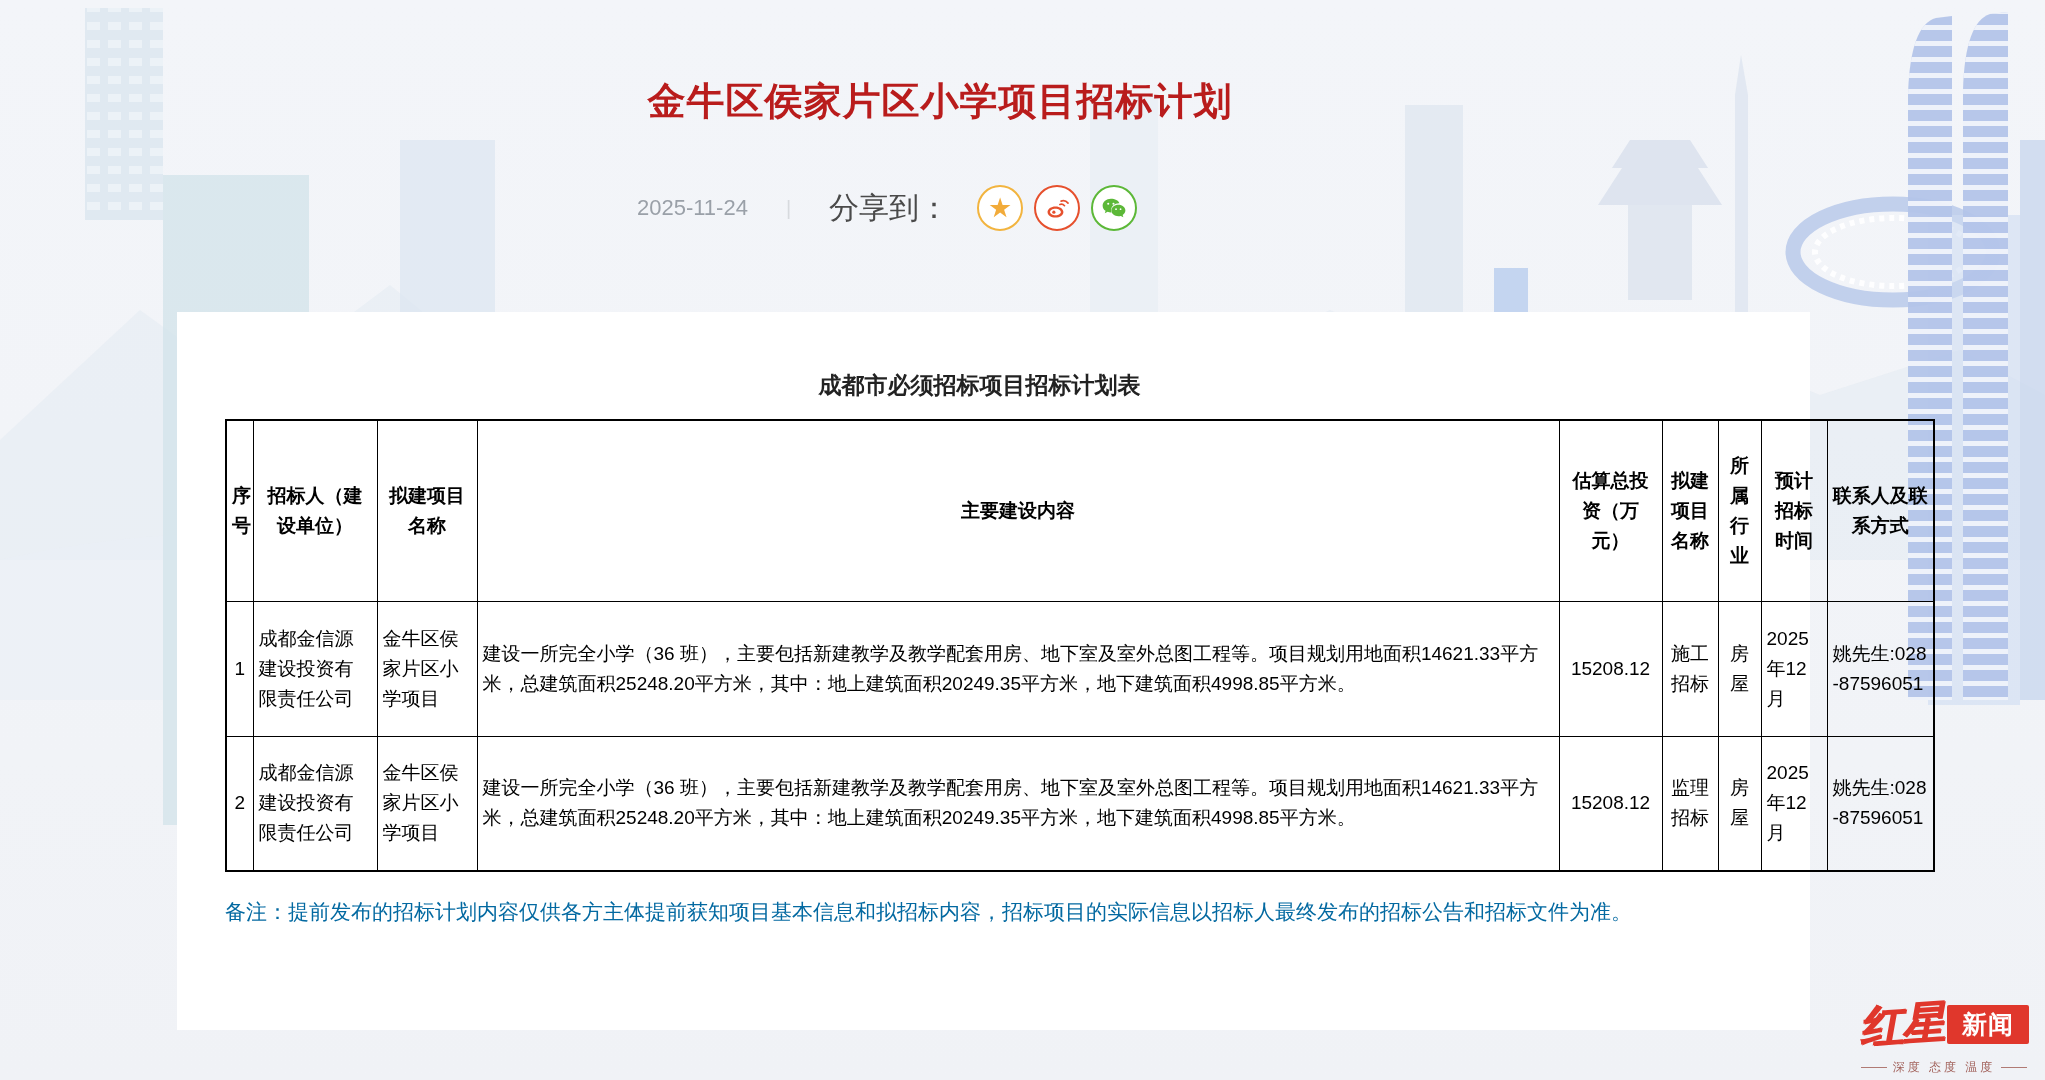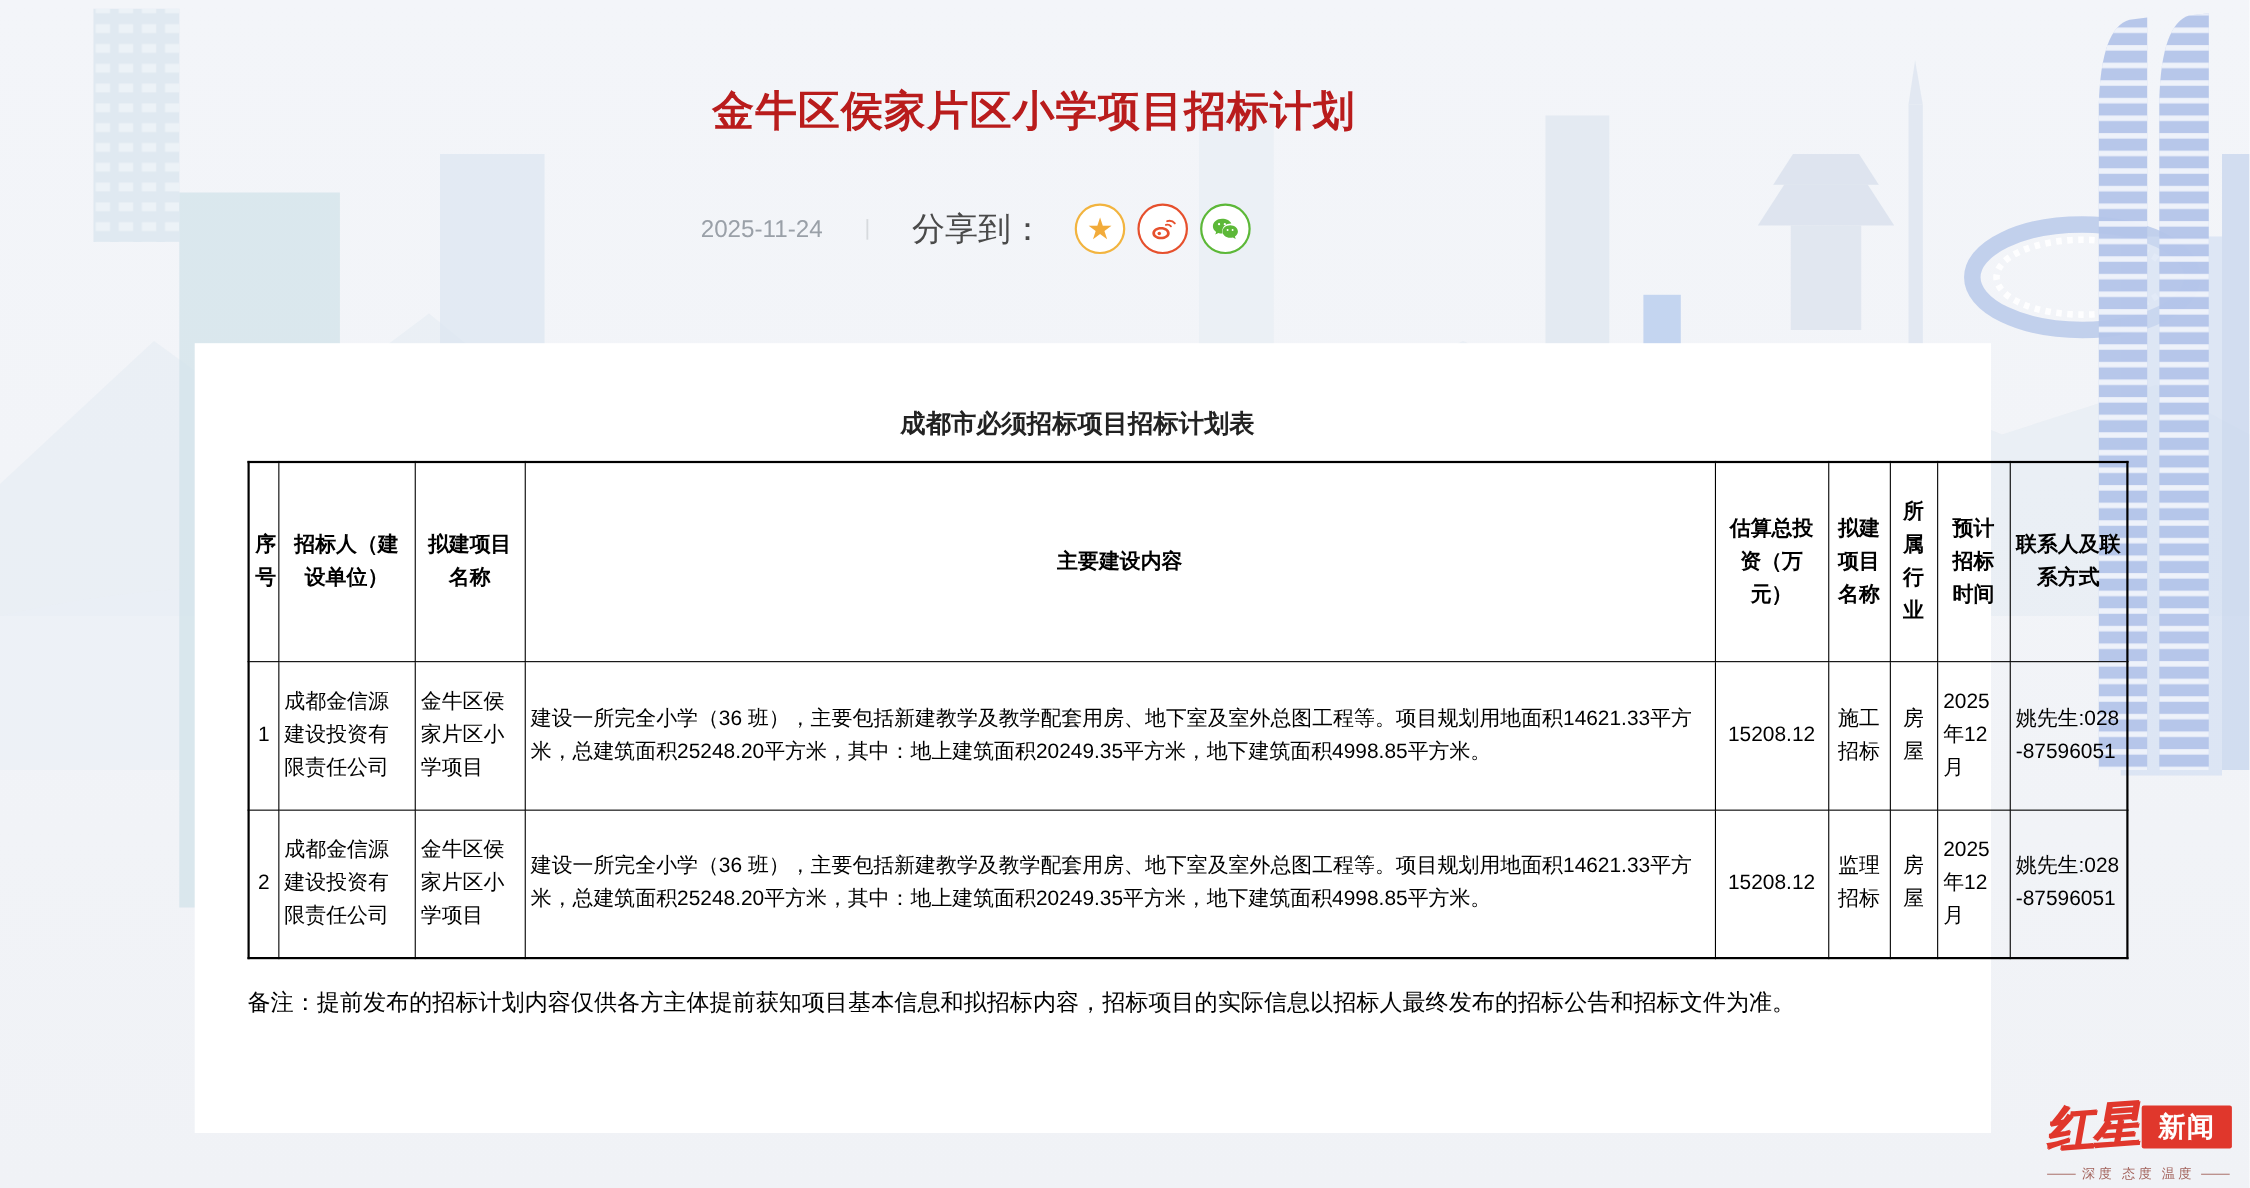--- a/index.html
+++ b/index.html
@@ -57,21 +57,21 @@
     padding:2px 5px; line-height:30px;
     word-break:break-all; overflow:hidden;
   }
   .bid-table th { font-weight:bold; text-align:center; }
   .bid-table .c { text-align:center; }
   .bid-table .l { text-align:left; }
   tr.hdr  { height:181px; }
   tr.row  { height:135px; }
   tr.oth  { height:45px; }
   .note {
-    margin-top:24px; font-size:21px; color:#000000; line-height:1.5;
+    margin-top:24px; font-size:21px; color:#0369a1; line-height:1.5;
   }
   
   .brand-logo { position:absolute; z-index:3; right:16px; bottom:4px; text-align:center; }
   .brand-row { display:flex; align-items:center; justify-content:center; }
   .brand-script {
     font-family:"DejaVu Serif","Liberation Serif",serif;
     font-style:italic; font-weight:bold;
     font-size:44px; color:#e0372c; letter-spacing:-2px;
     transform:rotate(-4deg); text-shadow:1px 1px 0 #e0372c;
   }

